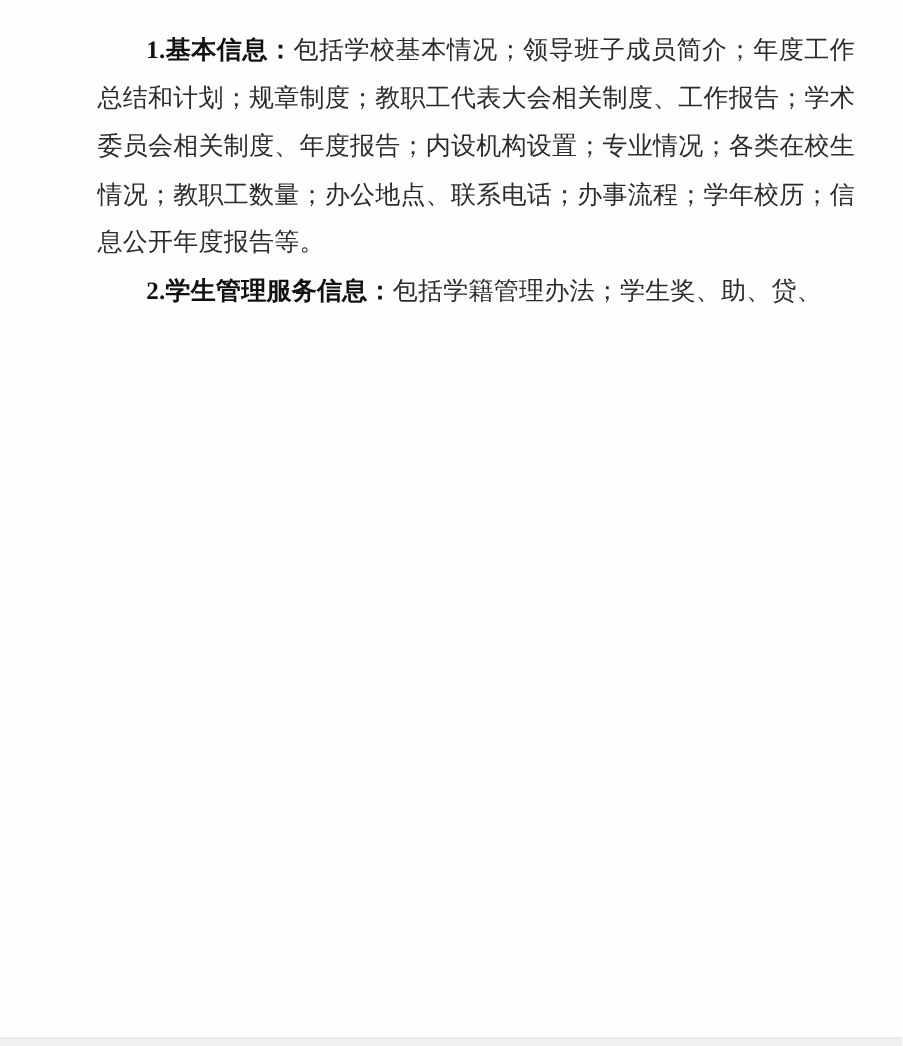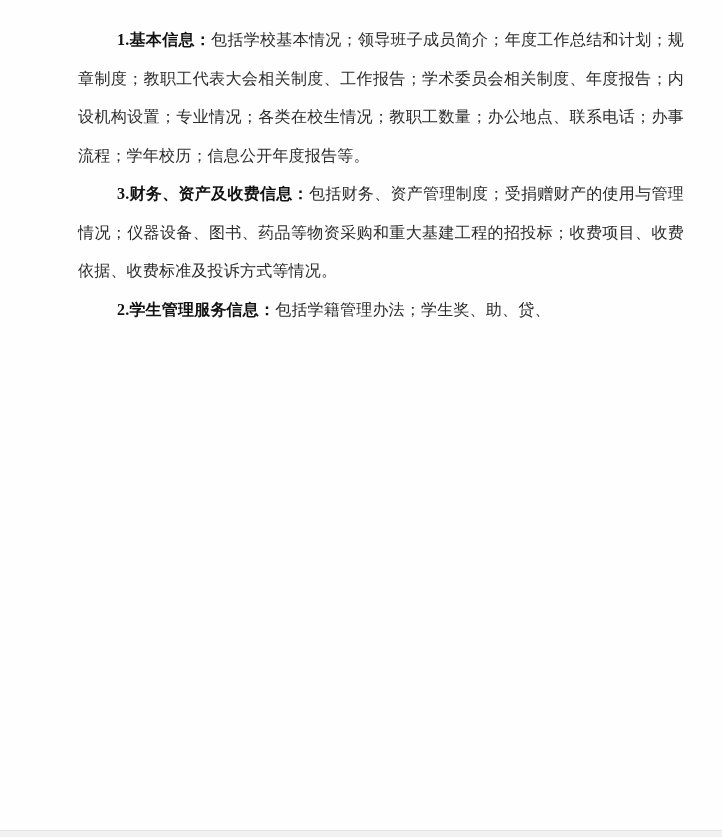--- a/index.html
+++ b/index.html
@@ -18,21 +18,21 @@
 
   .doc-page {
     position: absolute;
     left: 78px;
     top: 21px;
     width: 606px;
     color: #262626;
   }
 
   .doc-page p {
-    font-size: 16px;
+    font-size: 20px;
     line-height: 38.5px;
     text-align: justify;
     text-indent: 39px;
     letter-spacing: 0.2px;
     color: #2b2b2b;
     font-weight: 400;
   }
 
   .doc-page p .lead {
     font-weight: 700;
@@ -49,20 +49,19 @@
     border-top: 1px solid #e3e3e3;
   }
 </style>
 </head>
 <body>
 
 <div class="doc-page">
   <p><span class="lead">1.基本信息：</span><span>包括学校基本情况；领导班子成员简介；年度工作总结和计划；规章制度；教职工代表大会相关制度、工作报告；学术委员会相关制度、年度报告；内设机构设置；专业情况；各类在校生情况；教职工数量；办公地点、联系电话；办事流程；学年校历；信息公开年度报告等。</span></p>
 
 
-  <p><span class="lead">3.财务、资产及收费信息：</span><span>包括财务、资产管理制度；受捐赠财产的使用与管理情况；仪器设备、图书、药品等物资采购和重大基建工程的招投标；收费项目、收费依据、收费标准及投诉方式等情况。</span></p>
 
 
 
   <p><span class="lead">2.学生管理服务信息：</span><span>包括学籍管理办法；学生奖、助、贷、</span></p>
 </div>
 
 <div class="page-bottom-edge"></div>
 
 </body></html>

